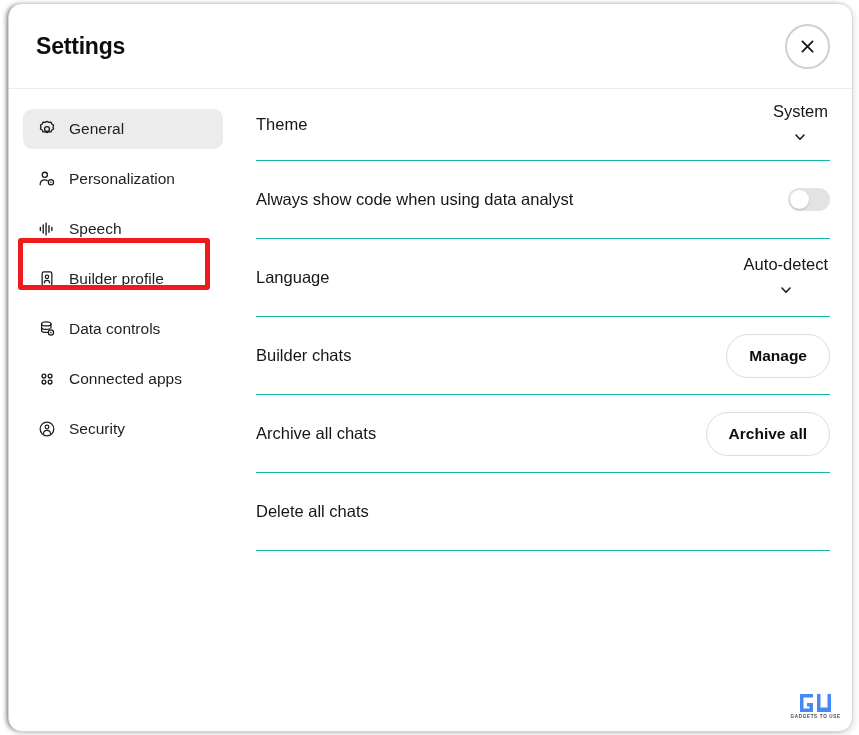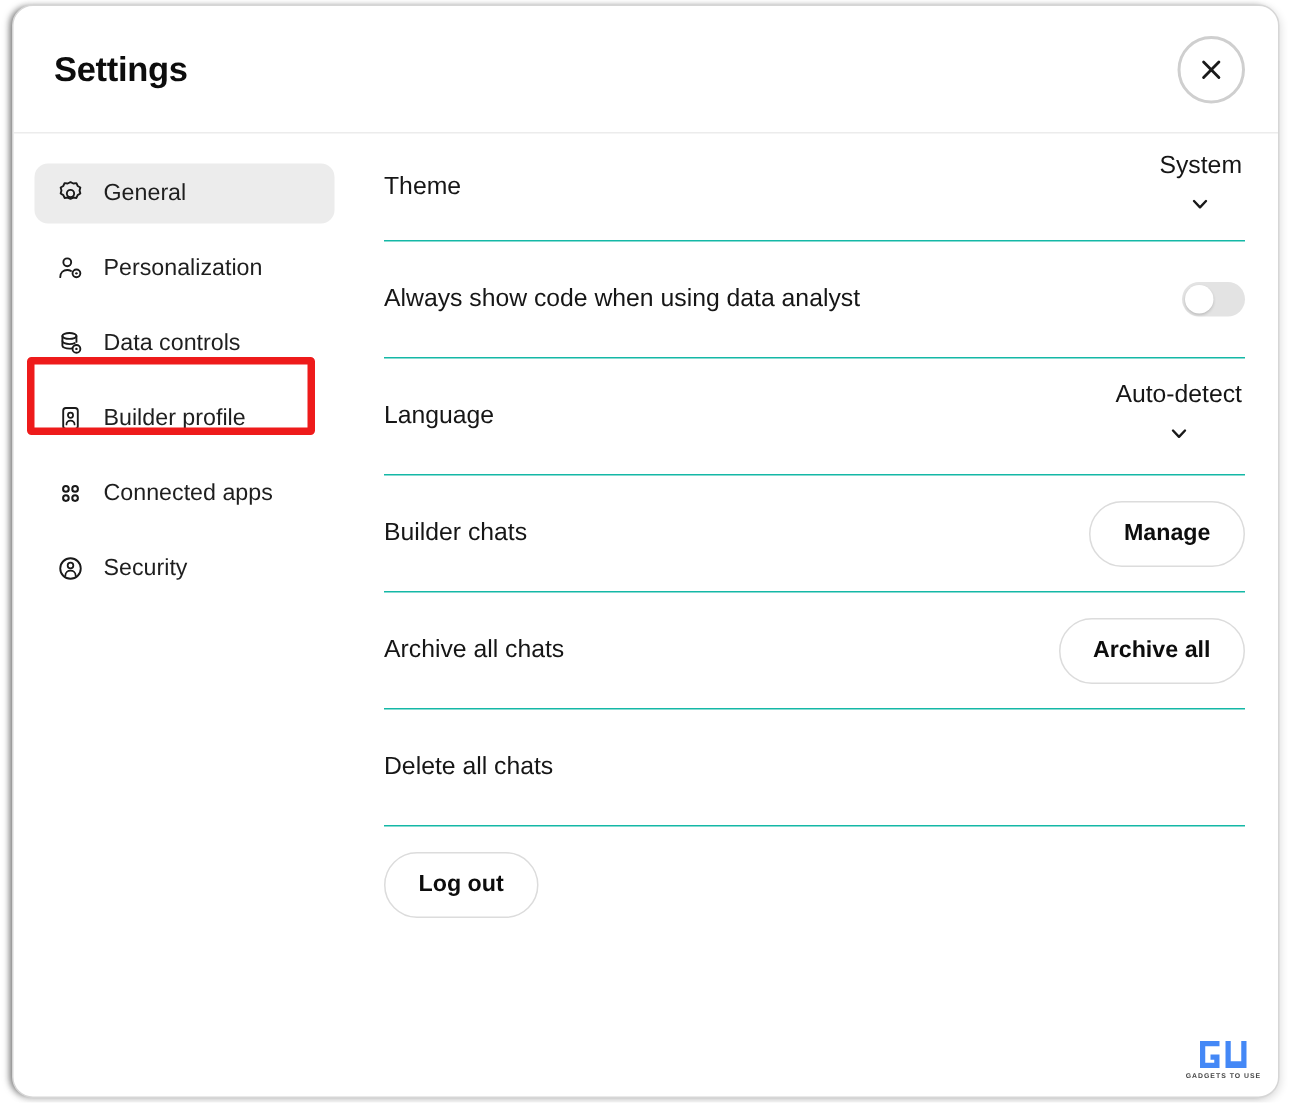--- a/index.html
+++ b/index.html
@@ -262,44 +262,58 @@
             <svg width="18" height="18" viewBox="0 0 20 20">
               <circle cx="7.6" cy="5.4" r="2.9" fill="none" stroke="#1a1a1a" stroke-width="1.4"></circle>
               <path d="M2.4 16.4 c0-3.3 2.3-5.3 5.2-5.3 1.0 0 1.9 .25 2.7 .7" fill="none" stroke="#1a1a1a" stroke-width="1.4" stroke-linecap="round"></path>
               <circle cx="14.4" cy="13.6" r="2.9" fill="none" stroke="#1a1a1a" stroke-width="1.4"></circle>
               <circle cx="14.4" cy="13.6" r="0.9" fill="#1a1a1a"></circle>
             </svg>
           </span>
           <span class="nav-label">Personalization</span>
         </div>
 
+        <div class="nav-item">
+          <span class="nav-icon">
+            <svg width="18" height="18" viewBox="0 0 20 20">
+              <g stroke="#1a1a1a" stroke-width="1.5" stroke-linecap="round">
+                <line x1="2.6" y1="8.2" x2="2.6" y2="11.8"></line>
+                <line x1="5.8" y1="5.6" x2="5.8" y2="14.4"></line>
+                <line x1="9.0" y1="3.4" x2="9.0" y2="16.6"></line>
+                <line x1="12.2" y1="6.4" x2="12.2" y2="13.6"></line>
+                <line x1="15.4" y1="8.2" x2="15.4" y2="11.8"></line>
+              </g>
+            </svg>
+          </span>
+          <span class="nav-label">Speech</span>
+        </div>
+
+        <div class="nav-item">
+          <span class="nav-icon">
+            <svg width="18" height="18" viewBox="0 0 20 20">
+              <rect x="4.6" y="2.2" width="10.8" height="15.6" rx="2" fill="none" stroke="#1a1a1a" stroke-width="1.4"></rect>
+              <circle cx="10" cy="7.6" r="1.9" fill="none" stroke="#1a1a1a" stroke-width="1.3"></circle>
+              <path d="M7.0 14.4 c0-1.8 1.4-2.9 3.0-2.9 1.6 0 3.0 1.1 3.0 2.9" fill="none" stroke="#1a1a1a" stroke-width="1.3" stroke-linecap="round"></path>
+            </svg>
+          </span>
+          <span class="nav-label">Builder profile</span>
+        </div>
 
         <div class="nav-item">
           <span class="nav-icon">
             <svg width="18" height="18" viewBox="0 0 20 20">
               <ellipse cx="9.2" cy="4.4" rx="5.2" ry="2.2" fill="none" stroke="#1a1a1a" stroke-width="1.4"></ellipse>
               <path d="M4 4.4 v7.2 c0 1.2 2.3 2.2 5.2 2.2 .7 0 1.3-.05 1.9-.15" fill="none" stroke="#1a1a1a" stroke-width="1.4" stroke-linecap="round"></path>
               <path d="M14.4 4.4 v4.4" fill="none" stroke="#1a1a1a" stroke-width="1.4" stroke-linecap="round"></path>
               <path d="M4 8.2 c0 1.2 2.3 2.2 5.2 2.2 1.6 0 3.1-.3 4.0-.8" fill="none" stroke="#1a1a1a" stroke-width="1.3" stroke-linecap="round"></path>
               <circle cx="14.4" cy="14.0" r="2.9" fill="none" stroke="#1a1a1a" stroke-width="1.4"></circle>
               <circle cx="14.4" cy="14.0" r="0.9" fill="#1a1a1a"></circle>
             </svg>
           </span>
           <span class="nav-label">Data controls</span>
-        </div>
-
-        <div class="nav-item">
-          <span class="nav-icon">
-            <svg width="18" height="18" viewBox="0 0 20 20">
-              <rect x="4.6" y="2.2" width="10.8" height="15.6" rx="2" fill="none" stroke="#1a1a1a" stroke-width="1.4"></rect>
-              <circle cx="10" cy="7.6" r="1.9" fill="none" stroke="#1a1a1a" stroke-width="1.3"></circle>
-              <path d="M7.0 14.4 c0-1.8 1.4-2.9 3.0-2.9 1.6 0 3.0 1.1 3.0 2.9" fill="none" stroke="#1a1a1a" stroke-width="1.3" stroke-linecap="round"></path>
-            </svg>
-          </span>
-          <span class="nav-label">Builder profile</span>
         </div>
 
         <div class="nav-item">
           <span class="nav-icon">
             <svg width="18" height="18" viewBox="0 0 20 20">
               <g fill="none" stroke="#1a1a1a" stroke-width="1.5">
                 <circle cx="6.6" cy="6.6" r="2.1"></circle>
                 <circle cx="13.4" cy="6.6" r="2.1"></circle>
                 <circle cx="6.6" cy="13.4" r="2.1"></circle>
                 <circle cx="13.4" cy="13.4" r="2.1"></circle>
@@ -364,21 +378,20 @@
         <div class="setting-row">
           <span class="row-label">Archive all chats</span>
           <button class="pill">Archive all</button>
         </div>
 
         <div class="setting-row">
           <span class="row-label">Delete all chats</span>
         </div>
 
         <div class="setting-row last">
-          <button class="pill">Log out</button>
         </div>
 
       </section>
     </div>
 
     <div class="watermark">
       <svg width="40" height="22" viewBox="0 0 40 22">
         <path d="M17 2 H4 V20 H17 V11 H11 V14.5 H13.5 V16.5 H7.5 V5.5 H17 Z" fill="#3b82f6"></path>
         <path d="M21 2 H24.5 V15.5 H31.5 V2 H35 V20 H21 Z" fill="#3b82f6"></path>
       </svg>

